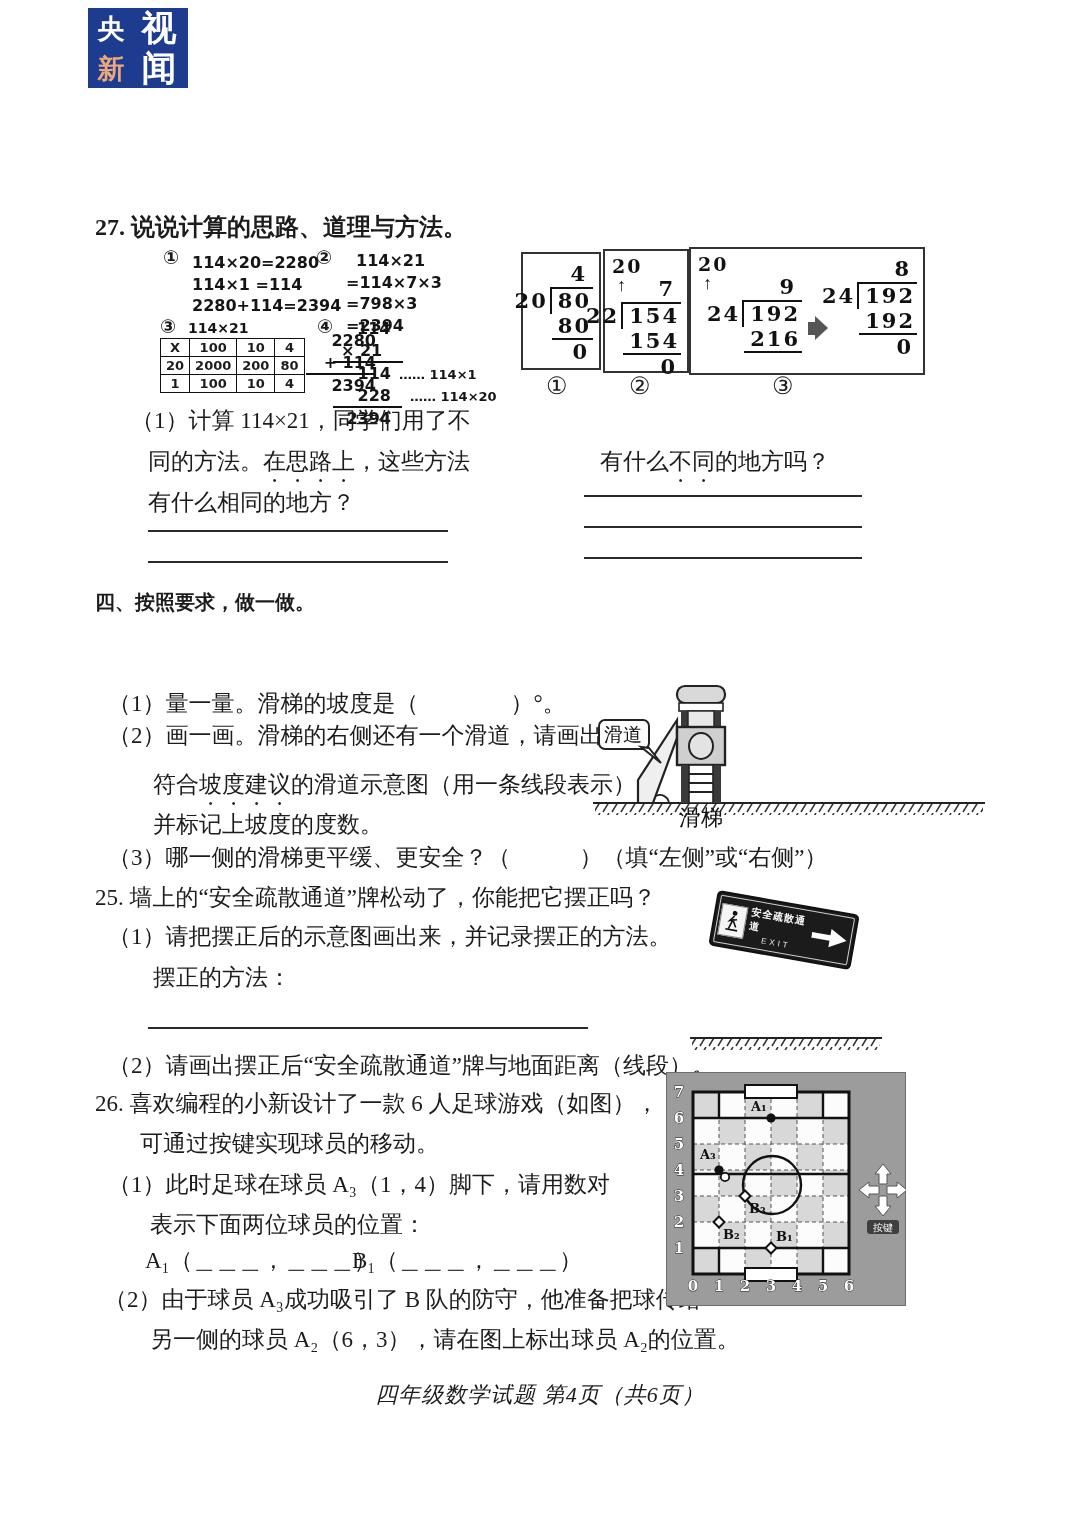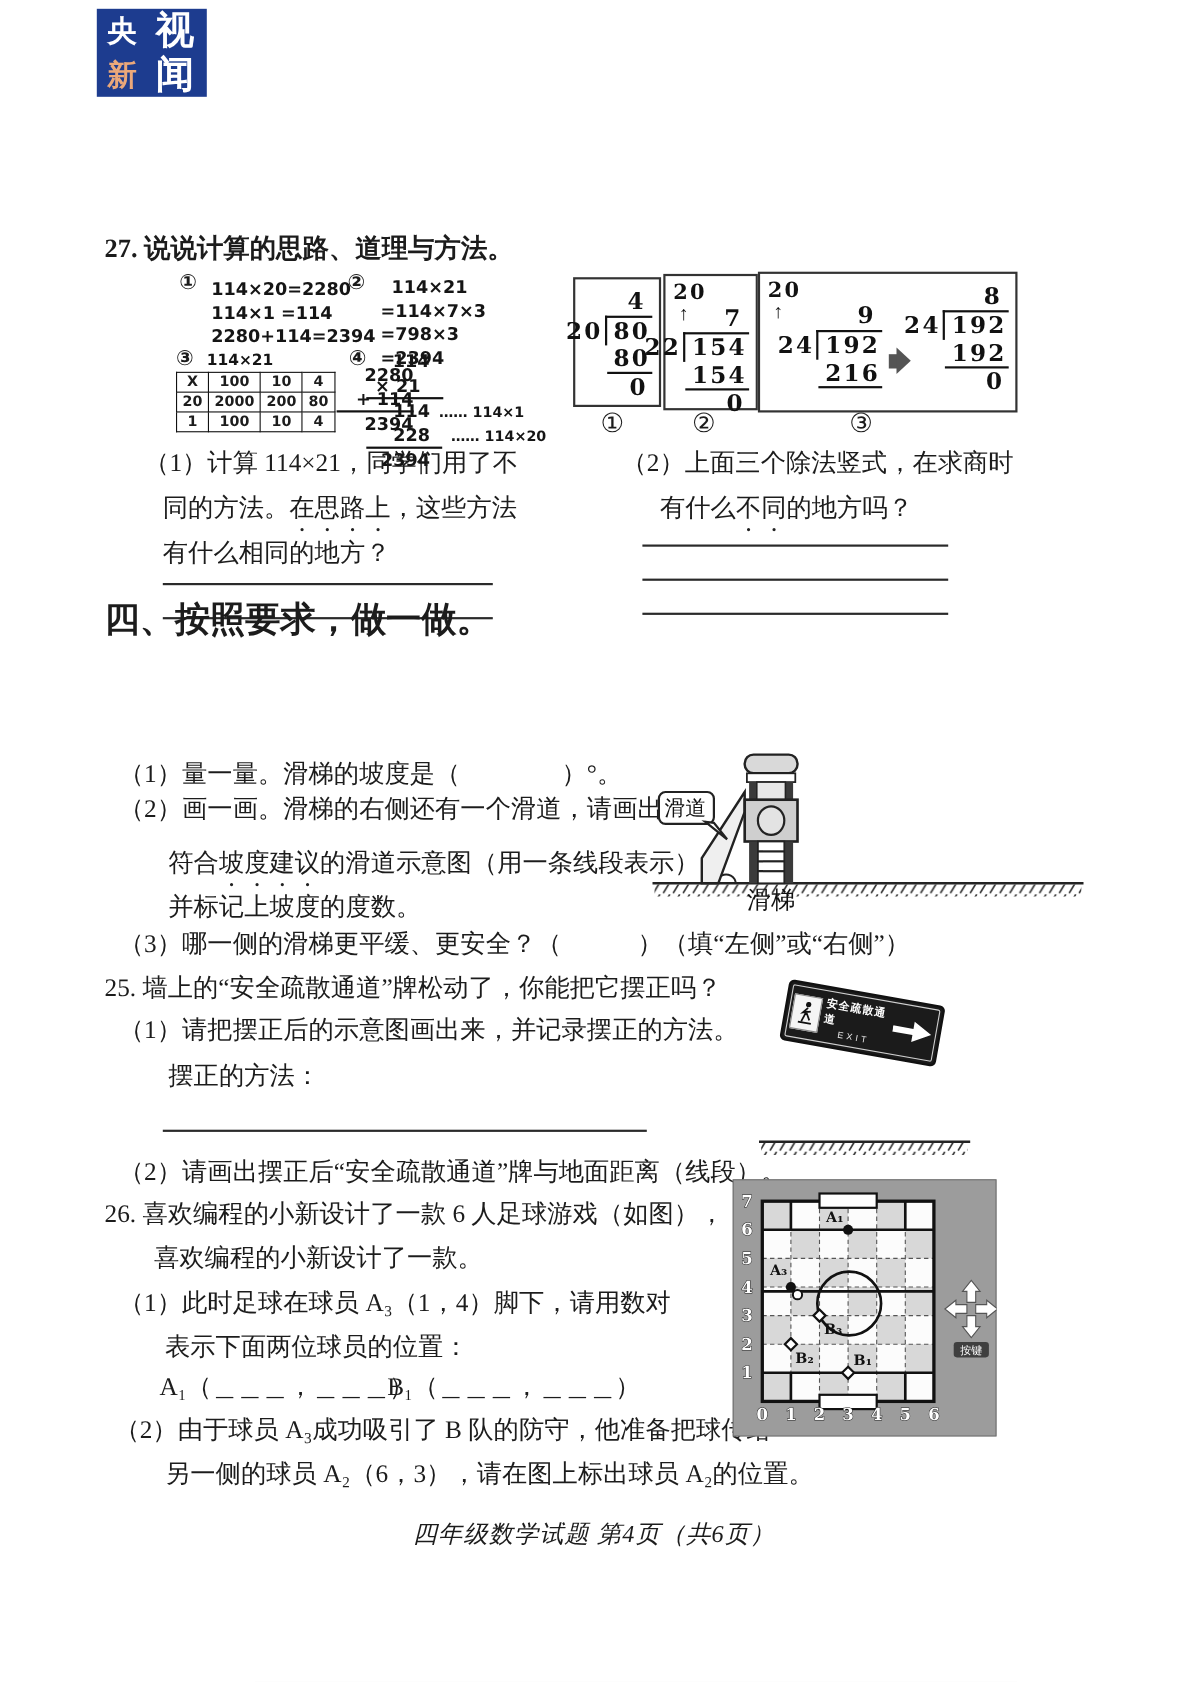--- a/index.html
+++ b/index.html
@@ -183,27 +183,26 @@
   <div class="t" style="left:546px;top:374px;font-size:24px;">①</div>
   <div class="t" style="left:629px;top:374px;font-size:24px;">②</div>
   <div class="t" style="left:772px;top:374px;font-size:24px;">③</div>
 
   <div class="t" style="left:131px;top:409px;">（1）计算 114×21，同学们用了不</div>
   <div class="t" style="left:148px;top:449px;"><span>同的方法。</span><span class="emd">在思路上</span><span>，这些方法</span></div>
   <div class="t" style="left:148px;top:491px;">有什么相同的地方？</div>
   <div class="blank" style="left:148px;top:530px;width:300px;"></div>
   <div class="blank" style="left:148px;top:561px;width:300px;"></div>
 
-  <div class="t" style="left:565px;top:409px;">（2）上面三个除法竖式，在求商时</div>
   <div class="t" style="left:600px;top:449px;"><span>有什么</span><span class="emd">不同</span><span>的地方吗？</span></div>
   <div class="blank" style="left:584px;top:495px;width:278px;"></div>
   <div class="blank" style="left:584px;top:526px;width:278px;"></div>
   <div class="blank" style="left:584px;top:557px;width:278px;"></div>
 
-  <div class="t bold" style="left:95px;top:547px;font-size:32px;">四、按照要求，做一做。</div>
+  <div class="t bold" style="left:95px;top:592px;font-size:20px;">四、按照要求，做一做。</div>
 
   <div class="t" style="left:108px;top:692px;">（1）量一量。滑梯的坡度是（　　　　）°。</div>
   <div class="t" style="left:108px;top:712px;margin-top:12px;">（2）画一画。滑梯的右侧还有一个滑道，请画出</div>
   <div class="t" style="left:153px;top:772px;"><span>符合</span><span class="emd">坡度建议</span><span>的滑道示意图（用一条线段表示），</span></div>
   <div class="t" style="left:153px;top:813px;">并标记上坡度的度数。</div>
   <div class="t" style="left:108px;top:846px;">（3）哪一侧的滑梯更平缓、更安全？（　　　）（填“左侧”或“右侧”）</div>
 
   <svg style="position:absolute;left:593px;top:670px;" width="395" height="160" viewBox="0 0 395 160">
     <defs>
       <pattern id="h1" width="9" height="11" patternUnits="userSpaceOnUse">
@@ -263,21 +262,21 @@
     <defs>
       <pattern id="h2" width="9" height="11" patternUnits="userSpaceOnUse">
         <line x1="7" y1="0" x2="1" y2="10" stroke="#333" stroke-width="1.5"></line>
       </pattern>
     </defs>
     <line x1="0" y1="2" x2="192" y2="2" stroke="#222" stroke-width="2.2"></line>
     <rect x="2" y="3" width="188" height="11" fill="url(#h2)"></rect>
   </svg>
 
   <div class="t" style="left:95px;top:1092px;">26. 喜欢编程的小新设计了一款 6 人足球游戏（如图），</div>
-  <div class="t" style="left:140px;top:1132px;">喜欢编程的小新设计了一款。</div>
+  <div class="t" style="left:140px;top:1132px;">可通过按键实现球员的移动。</div>
   <div class="t" style="left:108px;top:1173px;">（1）此时足球在球员 A₃（1，4）脚下，请用数对</div>
   <div class="t" style="left:150px;top:1213px;">表示下面两位球员的位置：</div>
   <div class="t" style="left:145px;top:1249px;">A₁（＿＿＿，＿＿＿）</div>
   <div class="t" style="left:352px;top:1249px;">B₁（＿＿＿，＿＿＿）</div>
   <div class="t" style="left:104px;top:1288px;">（2）由于球员 A₃成功吸引了 B 队的防守，他准备把球传给</div>
   <div class="t" style="left:150px;top:1328px;">另一侧的球员 A₂（6，3），请在图上标出球员 A₂的位置。</div>
 
   <svg id="pitch" style="position:absolute;left:666px;top:1072px;" width="240" height="234" viewBox="0 0 240 234">
     <rect x="0" y="0" width="240" height="234" fill="#9c9c9c" stroke="#6d6d6d" stroke-width="2"></rect>
     <rect x="27" y="20" width="156" height="182" fill="#fcfcfc"></rect>

